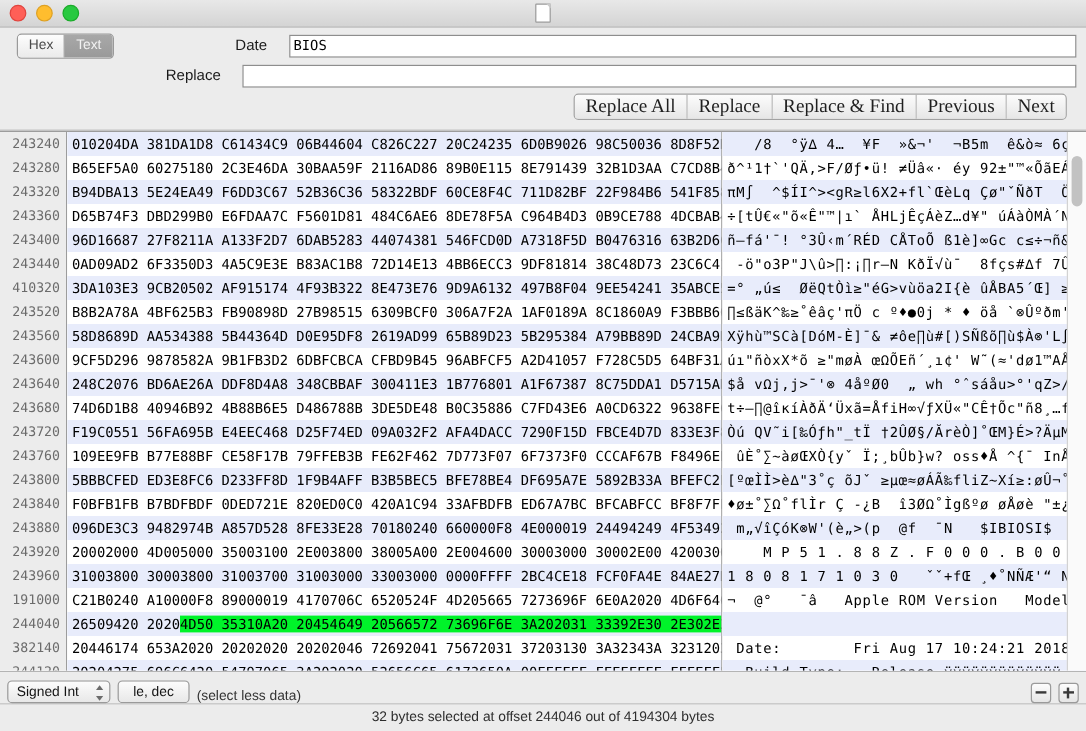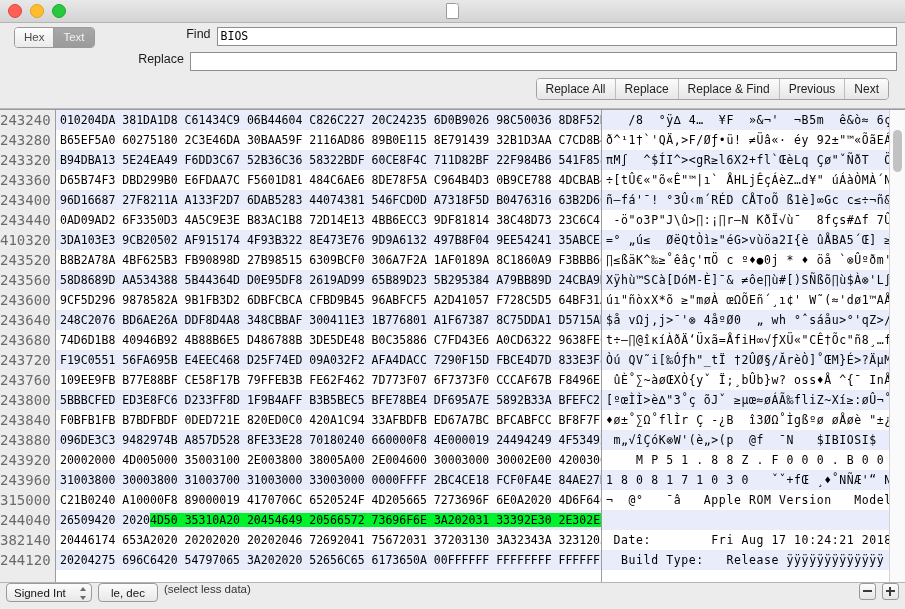--- a/index.html
+++ b/index.html
@@ -37,21 +37,21 @@
     content:"";position:absolute;right:-1px;top:-1px;width:0;height:0;
     border-left:4px solid transparent;border-top:4px solid #c9c9c9;
   }
   .title-text{font-size:12.5px;font-weight:bold;color:#3b3b3b;letter-spacing:0.1px;}
 
   
   .findbar{
     flex:0 0 auto;background:#ececec;padding:4px 8px 4px 8px;
     border-bottom:1px solid #b8b8b8;
   }
-  .row{display:flex;height:22px;margin-bottom:3px;}
+  .row{display:flex;align-items:center;height:22px;margin-bottom:3px;gap:12px;}
   .row.last{margin-bottom:2px;}
   .seg{
     display:inline-flex;border:1px solid #9a9a9a;border-radius:4px;overflow:hidden;
     height:19px;background:#fdfdfd;
     box-shadow:0 1px 0 rgba(255,255,255,.7) inset;
     margin-left:6px;
   }
   .seg div{
     padding:0 9px;line-height:19px;font-size:11.5px;color:#4a4a4a;
     background:linear-gradient(to bottom,#fdfdfd,#eaeaea);
@@ -66,35 +66,35 @@
   .lbl.find{margin-left:54px;}
   .field{
     flex:1;height:19px;border:1px solid #8e8e8e;background:#fff;
     font-family:"DejaVu Sans Mono","Liberation Mono",monospace;font-size:11.5px;
     padding:0 3px;line-height:19px;color:#000;box-sizing:border-box;outline:none;
     border-radius:0;
   }
   .btnrow{display:flex;justify-content:flex-end;padding:2px 8px 4px 0;}
   .btngroup{display:inline-flex;border:1px solid #a2a2a2;border-radius:4px;overflow:hidden;height:20px;}
   .btngroup button{
-    font-family:Liberation Sans, sans-serif;font-size:12px;color:#1f1f1f;
+    font-family:Liberation Serif, serif;font-size:16px;color:#1f1f1f;
     background:linear-gradient(to bottom,#fcfcfc,#e6e6e6);
     border:0;border-left:1px solid #bdbdbd;padding:0 9px;height:20px;cursor:default;
   }
   .btngroup button:first-child{border-left:0;}
 
   
   .hexwrap{
     flex:1 1 auto;display:flex;position:relative;background:#fff;
     border-top:1px solid #9c9c9c;overflow:hidden;
   }
   .gutter{
     flex:0 0 56px;background:#ececec;border-right:1px solid #9c9c9c;
-    font-family:"DejaVu Sans Mono","Liberation Mono",monospace;font-size:14px;
-    color:#6b6b6b;text-align:left;padding-right:5px;box-sizing:border-box;
+    font-family:"DejaVu Sans Mono","Liberation Mono",monospace;font-size:11px;
+    color:#6b6b6b;text-align:right;padding-right:5px;box-sizing:border-box;
     overflow:hidden;
   }
   .gutter div{height:20px;line-height:20px;white-space:nowrap;}
   .hexcol{
     flex:0 0 545px;overflow:hidden;position:relative;background:#fff;
     border-right:1px solid #9c9c9c;
   }
   .asciicol{
     flex:1 1 auto;overflow:hidden;position:relative;background:#fff;
   }
@@ -112,21 +112,21 @@
   .vscroll{
     position:absolute;right:0;top:0;bottom:0;width:15px;background:#fafafa;
     border-left:1px solid #d2d2d2;
   }
   .vthumb{
     position:absolute;left:3px;width:9px;border-radius:5px;background:#c2c2c2;
   }
 
   
   .inspector{
-    flex:0 0 26px;display:flex;align-items:flex-start;gap:6px;
+    flex:0 0 26px;display:flex;align-items:flex-end;gap:6px;
     background:#ececec;border-top:1px solid #b4b4b4;padding:0 6px;
   }
   .popup{
     position:relative;height:19px;min-width:86px;border:1px solid #9a9a9a;border-radius:4px;
     background:linear-gradient(to bottom,#fcfcfc,#e8e8e8);
     font-size:11.5px;line-height:19px;padding:0 20px 0 7px;color:#141414;box-sizing:border-box;
   }
   .popup .arrows{
     position:absolute;right:4px;top:3px;width:8px;height:13px;
     display:flex;flex-direction:column;justify-content:space-between;align-items:center;
@@ -169,21 +169,21 @@
       <span class="doc-icon"></span>
     </div>
   </div>
 
   <div class="findbar">
     <div class="row">
       <div class="seg">
         <div>Hex</div>
         <div class="on">Text</div>
       </div>
-      <span class="lbl find">Find</span>
+      <span class="lbl find">Date</span>
       <input class="field" type="text" value="BIOS" style="">
     </div>
     <div class="row last">
       <span class="lbl" style="width:176px;">Replace</span>
       <input class="field" type="text" value="" style="">
     </div>
     <div class="btnrow">
       <div class="btngroup">
         <button>Replace All</button>
         <button>Replace</button>
@@ -208,21 +208,21 @@
         <div>243600</div>
         <div>243640</div>
         <div>243680</div>
         <div>243720</div>
         <div>243760</div>
         <div>243800</div>
         <div>243840</div>
         <div>243880</div>
         <div>243920</div>
         <div>243960</div>
-        <div>315000</div>
+        <div>191000</div>
         <div>244040</div>
         <div>382140</div>
         <div>244120</div>
       </div>
     <div class="hexcol" id="hexcol">
         <div class="line alt">010204DA 381DA1D8 C61434C9 06B44604 C826C227 20C24235 6D0B9026 98C50036 8D8F52D4 B4275C00</div>
         <div class="line">B65EF5A0 60275180 2C3E46DA 30BAA59F 2116AD86 89B0E115 8E791439 32B1D3AA C7CD8B45 E7EC96BA</div>
         <div class="line alt">B94DBA13 5E24EA49 F6DD3C67 52B36C36 58322BDF 60CE8F4C 711D82BF 22F984B6 541F8582 7342A294</div>
         <div class="line">D65B74F3 DBD299B0 E6FDAA7C F5601D81 484C6AE6 8DE78F5A C964B4D3 0B9CE788 4DCBAB4E 756A3143</div>
         <div class="line alt">96D16687 27F8211A A133F2D7 6DAB5283 44074381 546FCD0D A7318F5D B0476316 63B2D6C2 96E44D30</div>
@@ -290,14 +290,17 @@
     <span class="spacer"></span>
     <span class="sqbtn">
         <i class="h"></i>
       </span>
     <span class="sqbtn">
         <i class="h"></i>
         <i class="v"></i>
       </span>
   </div>
 
+  <div class="statusbar">
+    <span>32 bytes selected at offset 244046 out of 4194304 bytes</span>
+  </div>
 
 </div>
 
 </body></html>

